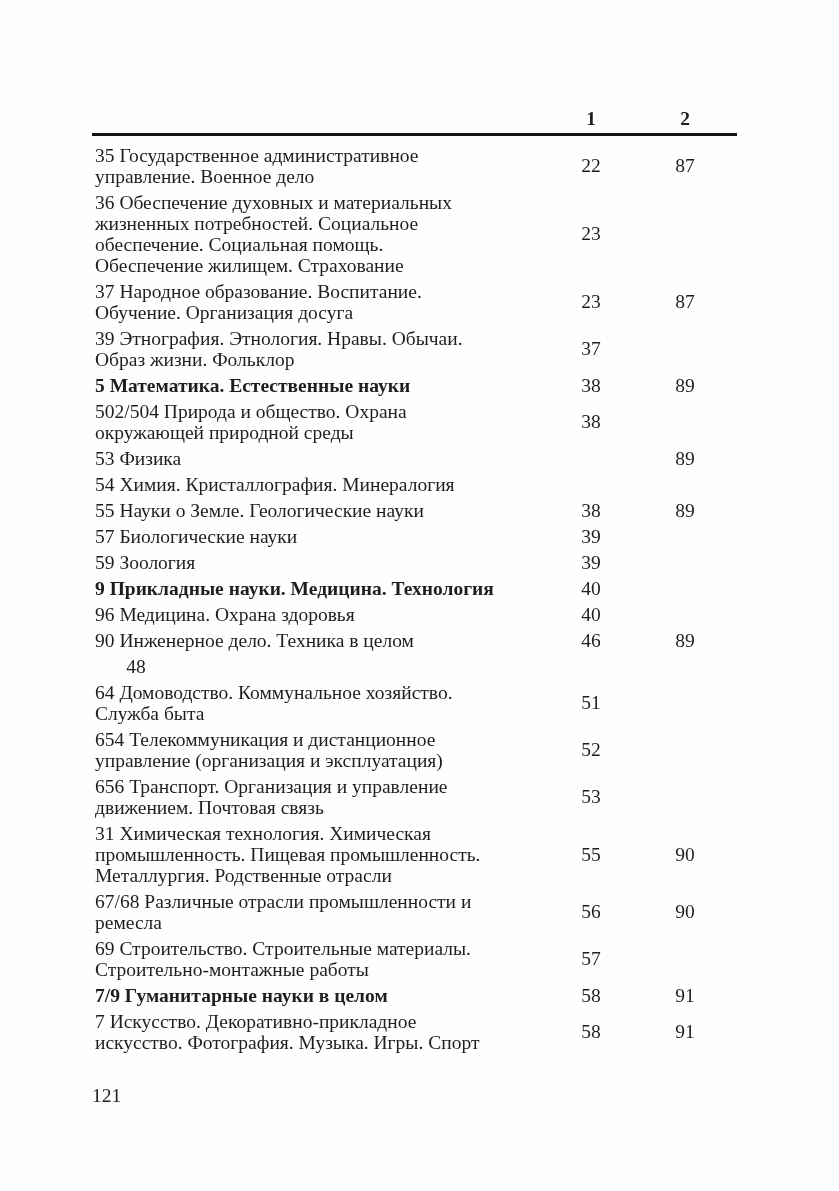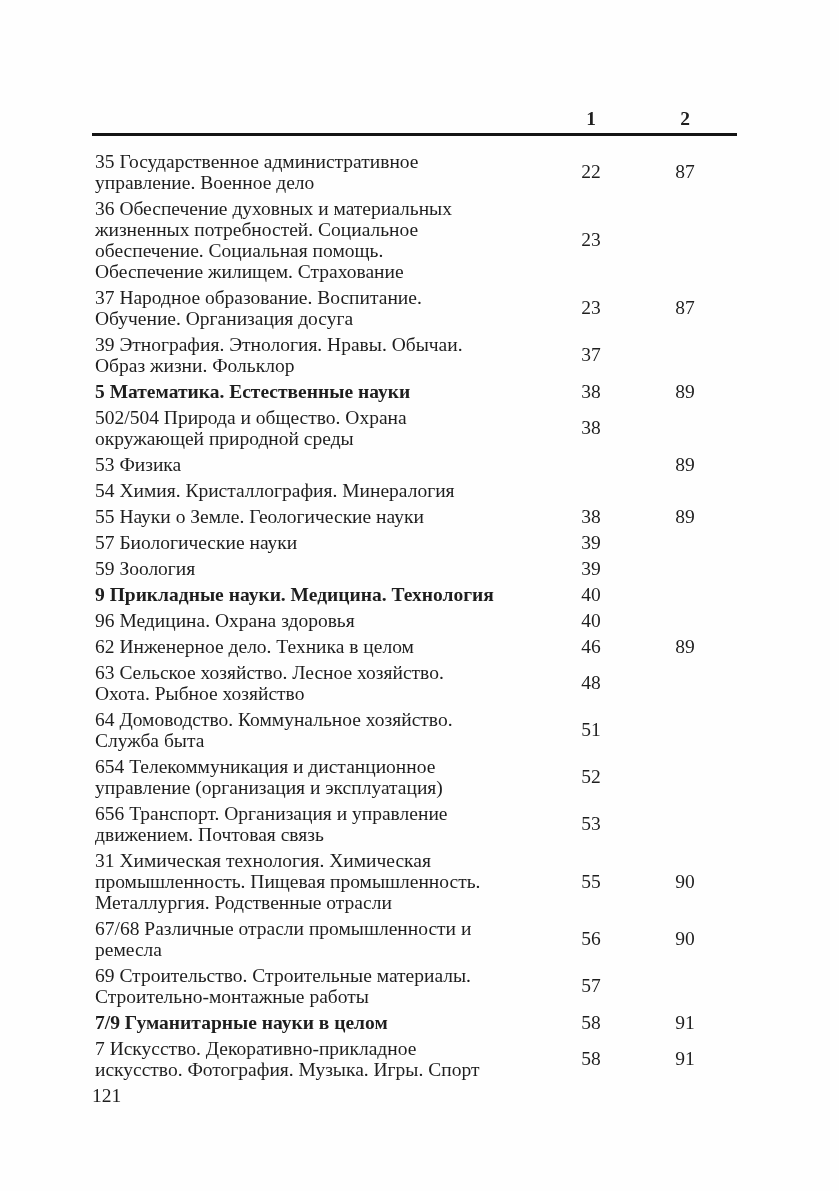--- a/index.html
+++ b/index.html
@@ -34,21 +34,21 @@
     line-height: 21px;
     margin-bottom: 4px;
     font-weight: bold;
     font-size: 20px;
   }
   .rule {
     width: 100%;
     height: 3px;
     background: var(--rule-color);
   }
-  #rows { padding-top: 12px; }
+  #rows { padding-top: 6px; }
   .row {
     display: flex;
     align-items: center;
     padding: 2.5px 0;
   }
   .cell { flex: 0 0 auto; }
   .cell.title {
     width: 455px;
     padding-left: 3px;
     font-size: 19.5px;
@@ -170,28 +170,26 @@
     <div class="cell col2"></div>
   </div>
 
   <div class="row">
     <div class="cell title">96 Медицина. Охрана здоровья</div>
     <div class="cell col1">40</div>
     <div class="cell col2"></div>
   </div>
 
   <div class="row">
-    <div class="cell title">62 Инженерное дело. Техника в целом</div>
+    <div class="cell title">90 Инженерное дело. Техника в целом</div>
     <div class="cell col1">46</div>
     <div class="cell col2">89</div>
   </div>
 
   <div class="row">
-    <div class="cell title">63 Сельское хозяйство. Лесное хозяйство.
-Охота. Рыбное хозяйство</div>
     <div class="cell col1">48</div>
     <div class="cell col2"></div>
   </div>
 
   <div class="row">
     <div class="cell title">64 Домоводство. Коммунальное хозяйство.
 Служба быта</div>
     <div class="cell col1">51</div>
     <div class="cell col2"></div>
   </div>

